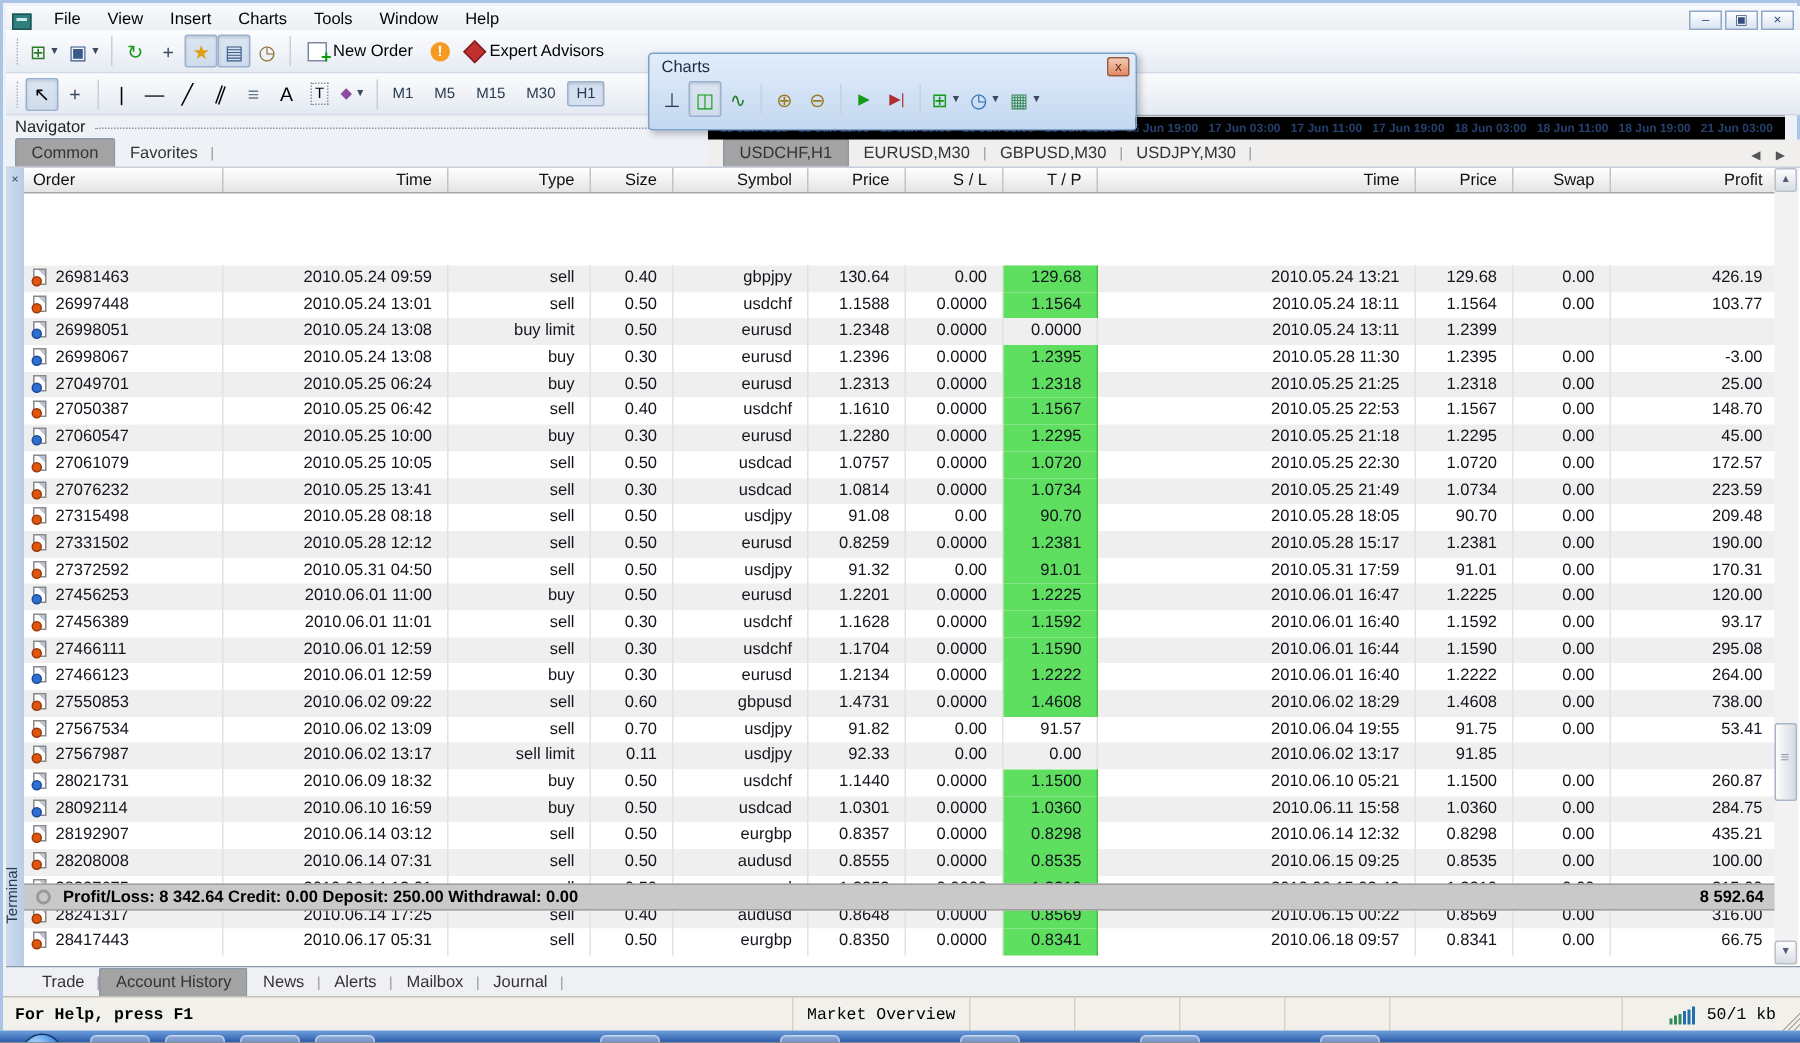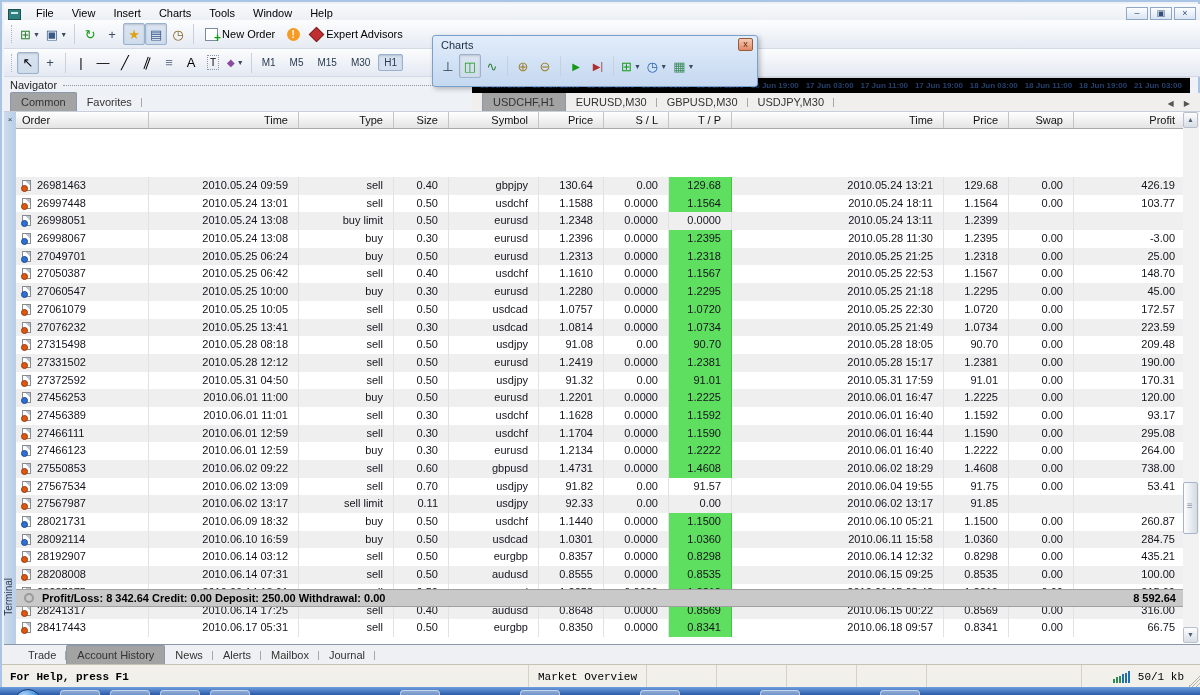--- a/index.html
+++ b/index.html
@@ -527,21 +527,21 @@
             <div class="cell r">0.00</div>
             <div class="cell r">209.48</div>
           </div>
 
           <div class="trow tgrid">
             <div class="cell"><span class="doc v-sell"></span><span>27331502</span></div>
             <div class="cell r">2010.05.28 12:12</div>
             <div class="cell r">sell</div>
             <div class="cell r">0.50</div>
             <div class="cell r">eurusd</div>
-            <div class="cell r">1.2419</div>
+            <div class="cell r">0.8259</div>
             <div class="cell r">0.0000</div>
             <div class="cell r c-tp hit">1.2381</div>
             <div class="cell r">2010.05.28 15:17</div>
             <div class="cell r">1.2381</div>
             <div class="cell r">0.00</div>
             <div class="cell r">190.00</div>
           </div>
 
           <div class="trow tgrid">
             <div class="cell"><span class="doc v-sell"></span><span>27372592</span></div>

